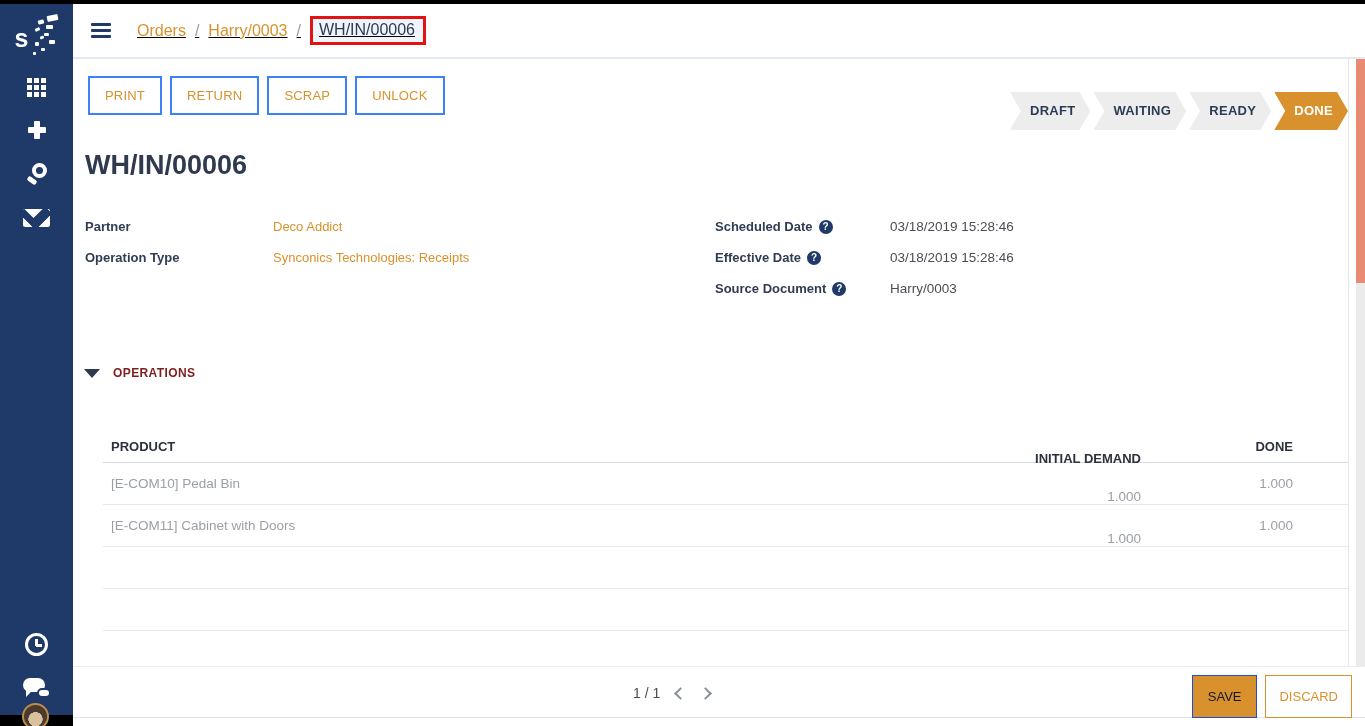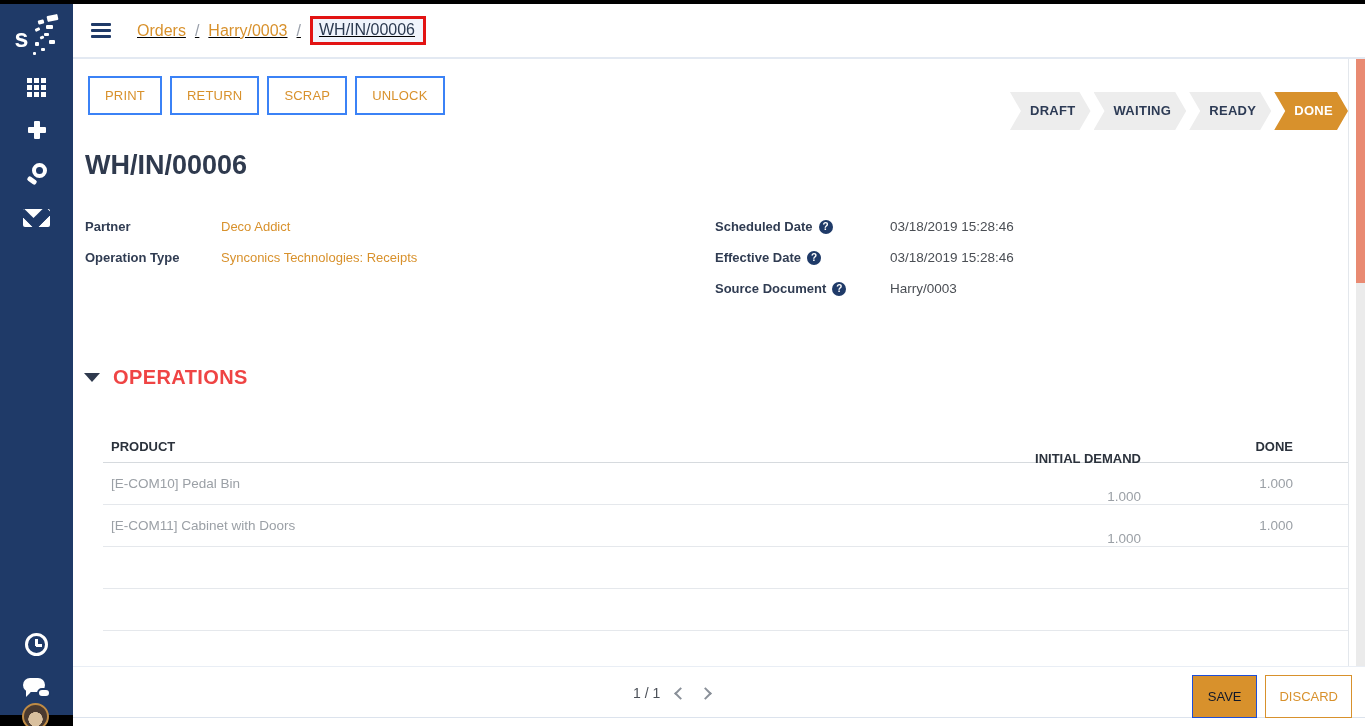--- a/index.html
+++ b/index.html
@@ -80,31 +80,31 @@
           clip-path:polygon(0 0, calc(100% - 11px) 0, 100% 50%, calc(100% - 11px) 100%, 0 100%, 11px 50%); }
   .step.done { background:#d8912c; color:#fff; }
 
   
   #doc-title { left:85px; top:150px; font-size:27px; font-weight:bold; color:#2f3a4e; }
 
   .fieldcol { display:flex; flex-direction:column; }
   #fields-left  { left:85px;  top:219px; width:560px; }
   #fields-right { left:715px; top:219px; width:480px; }
   .frow { display:flex; align-items:baseline; height:31px; }
-  .flabel { width:136px; font-size:13px; font-weight:bold; color:#303c52; display:flex; align-items:center; gap:6px; }
+  .flabel { width:188px; font-size:13px; font-weight:bold; color:#303c52; display:flex; align-items:center; gap:6px; }
   #fields-right .flabel { width:175px; }
   .fvalue-link { font-size:13px; color:#d8912c; cursor:pointer; }
   .fvalue { font-size:13.5px; color:#4a4e54; }
   .help { width:14px; height:14px; border-radius:50%; background:#1f3a68; color:#fff; font-size:10px; font-weight:bold;
           display:inline-flex; align-items:center; justify-content:center; flex:none; }
 
   
   #ops-head { left:84px; top:366px; display:flex; align-items:center; gap:13px; cursor:pointer; }
   .caret-down { width:0; height:0; border-left:8px solid transparent; border-right:8px solid transparent; border-top:9px solid #2f3a4e; }
-  #ops-title { font-size:20px; font-weight:bold; color:#ef4444; letter-spacing:.4px; }
+  #ops-title { font-size:12px; font-weight:bold; color:#7f1d1d; letter-spacing:.4px; }
 
   #ops-table { left:103px; top:430px; width:1246px; }
   .trow { display:flex; align-items:center; }
   .thead { height:33px; border-bottom:1px solid #d6dade; font-size:13px; font-weight:bold; color:#2b323c; }
   .tdata { height:42px; border-bottom:1px solid #e5e8ec; font-size:13.5px; color:#9ba0a6; }
   .c-product { flex:1; padding-left:8px; text-align:left; }
   .c-demand { width:210px; text-align:right;margin-top:25px; }
   .c-done { width:152px; text-align:right; }
   .c-spacer { width:56px; }
 

